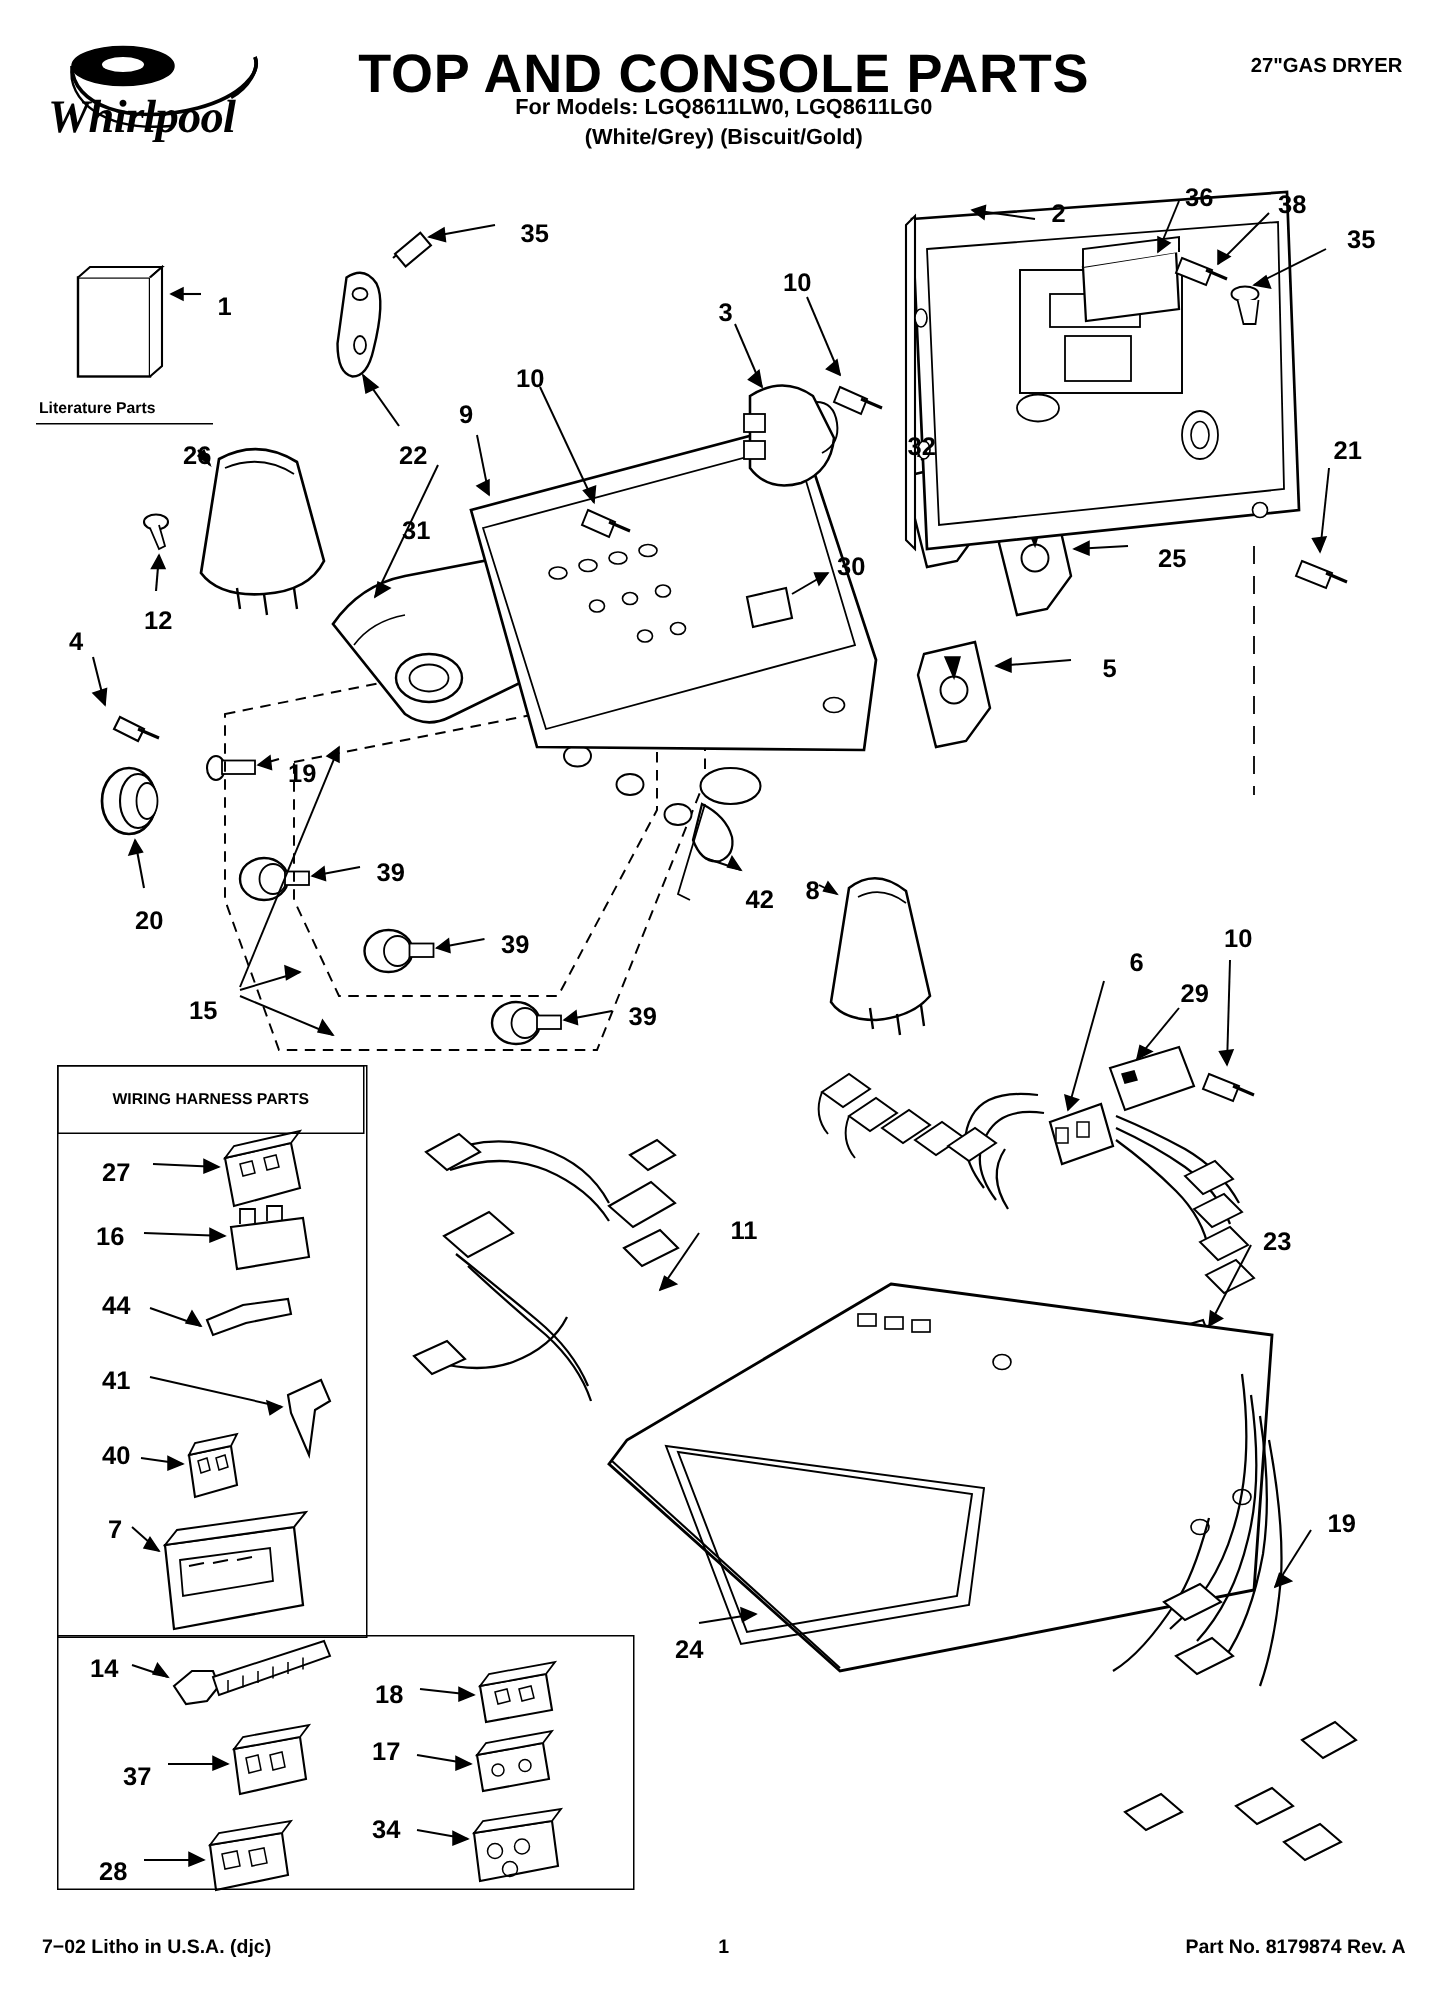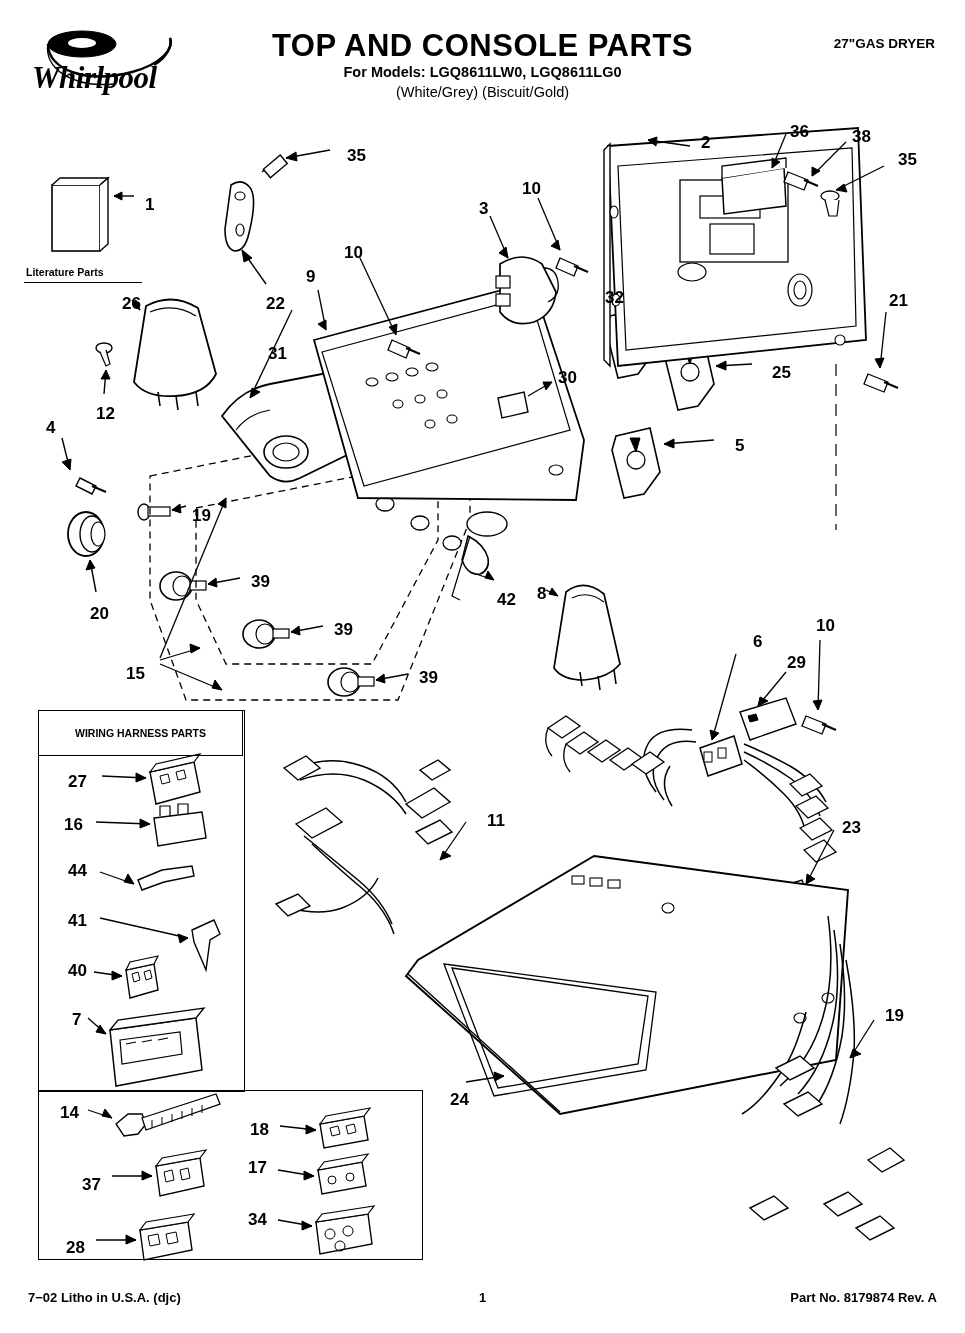--- a/index.html
+++ b/index.html
@@ -1,22 +1,22 @@
 <!DOCTYPE html>
 <html><head>
 <meta charset="utf-8">
 <style>
   html,body{margin:0;padding:0;background:#ffffff;}
   body{width:965px;height:1333px;position:relative;font-family:"Liberation Sans",sans-serif;color:#000;}
   .page{position:absolute;inset:0;}
   .abs{position:absolute;}
   
-  #header-title{left:0;right:0;top:28px;text-align:center;font-size:31px;font-weight:bold;letter-spacing:.5px;}
+  #header-title{left:0;right:0;top:28px;text-align:center;font-size:36px;font-weight:bold;letter-spacing:.5px;}
   #header-models{left:0;right:0;top:64px;text-align:center;font-size:14.5px;font-weight:bold;}
-  #header-models2{left:0;right:0;top:84px;text-align:center;font-size:14.5px;font-weight:normal;}
+  #header-models2{left:0;right:0;top:84px;text-align:center;font-size:14.5px;font-weight:bold;}
   #header-type{right:30px;top:36px;font-size:13.5px;font-weight:bold;}
   
   #logo{left:22px;top:22px;width:190px;height:80px;}
   #logo .wordmark{position:absolute;left:10px;top:38px;font-family:"Liberation Serif",serif;font-size:31px;font-style:italic;font-weight:bold;letter-spacing:-0.5px;}
   
   #footer-left{left:28px;bottom:28px;font-size:13px;font-weight:bold;}
   #footer-center{left:0;right:0;bottom:28px;text-align:center;font-size:13px;font-weight:bold;}
   #footer-right{right:28px;bottom:28px;font-size:13px;font-weight:bold;}
   
   .callout{font-size:17px;font-weight:bold;font-family:"Liberation Sans",sans-serif;}

